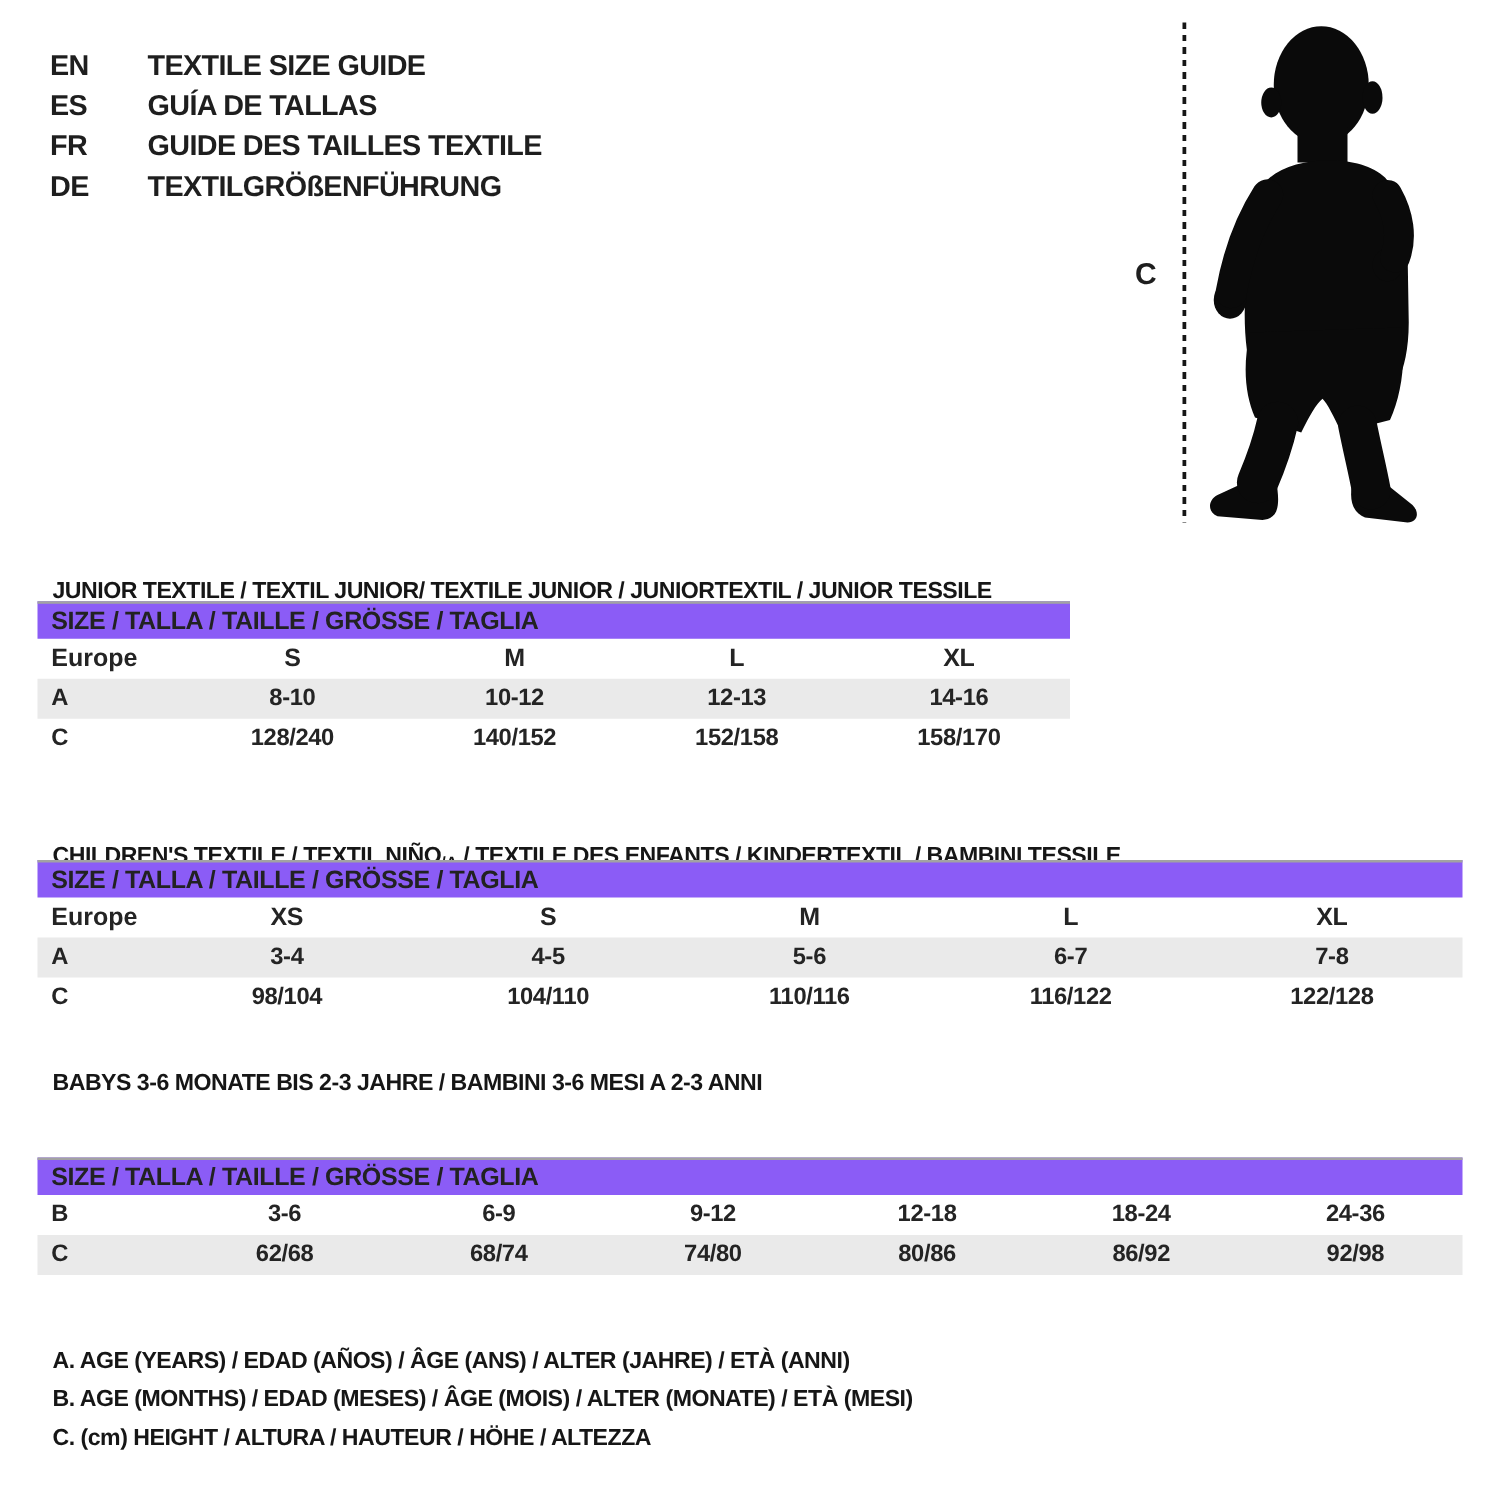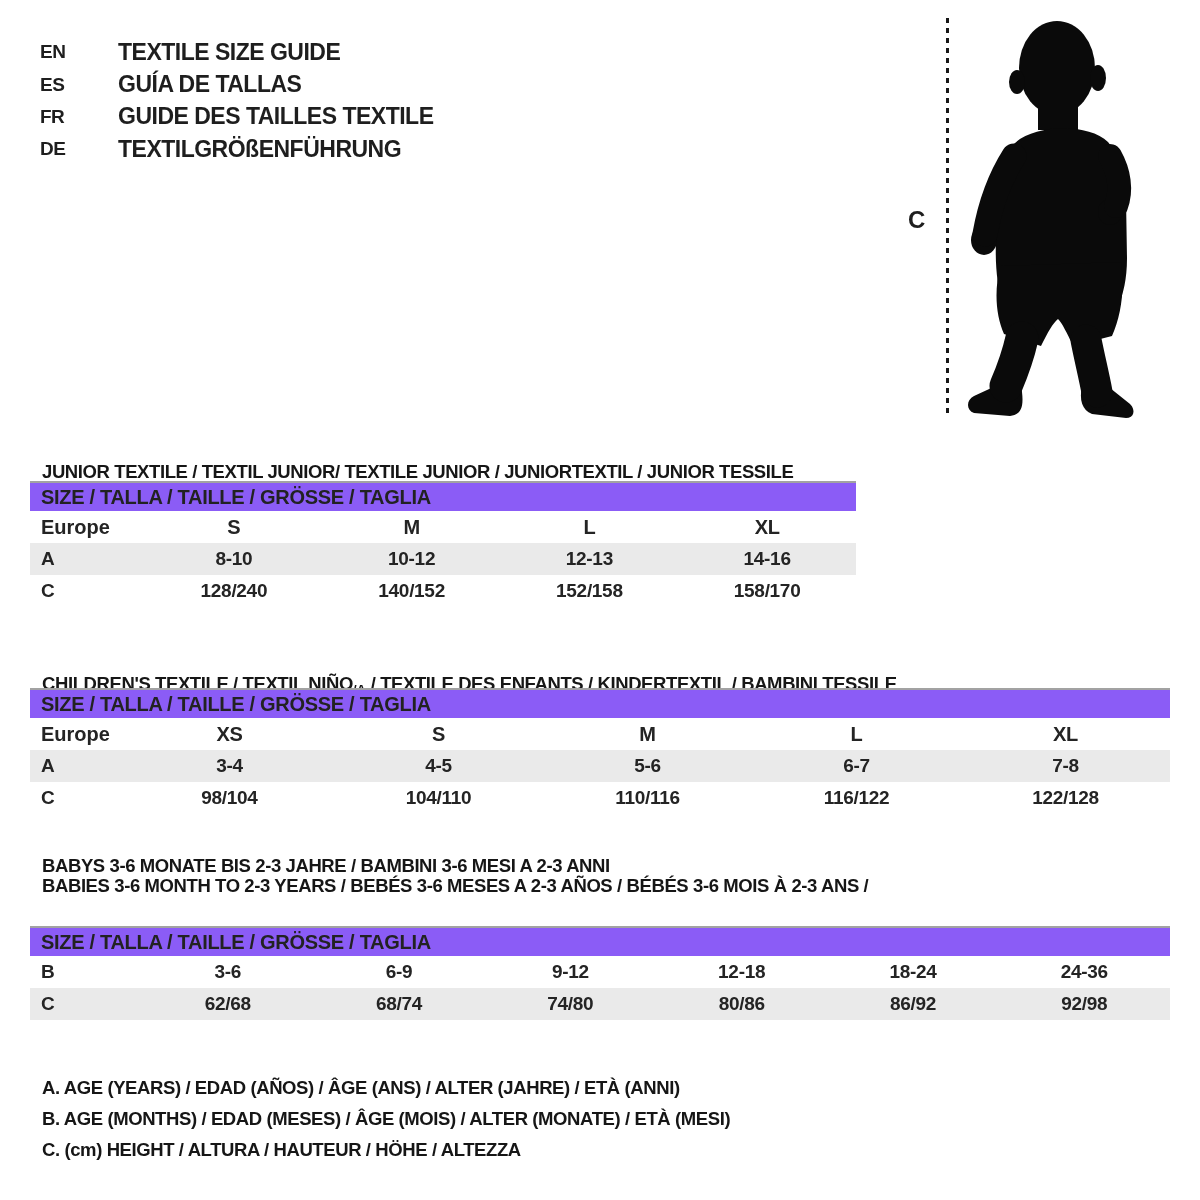--- a/index.html
+++ b/index.html
@@ -3,21 +3,21 @@
 <meta charset="utf-8">
 <style>
   html,body { margin:0; padding:0; background:#fff; }
   .canvas {
     position:relative; width:1200px; height:1200px; background:#ffffff;
     font-family:"Liberation Sans", sans-serif; color:#1e1e1e; overflow:hidden;
   }
   
   .lang-list { position:absolute; left:40px; top:36px; }
   .lang-row { display:flex; height:32.4px; align-items:center; }
-  .lang-code { width:78px; font-weight:700; font-size:19px; letter-spacing:-0.5px; }
+  .lang-code { width:78px; font-weight:700; font-size:23px; letter-spacing:-0.5px; }
   .lang-label { font-weight:700; font-size:23px; letter-spacing:-0.5px; white-space:nowrap; }
 
   
   .measure-line {
     position:absolute; left:946px; top:18px; width:3px; height:400px;
     background:repeating-linear-gradient(to bottom, #161616 0 5px, transparent 5px 10px);
   }
   .measure-label { position:absolute; left:908px; top:206px; font-size:24px; font-weight:700; }
   .silhouette { position:absolute; left:958px; top:14px; }
 
@@ -155,21 +155,20 @@
     <div class="trow">
       <span class="rlabel">C</span>
       <span class="cell">98/104</span>
       <span class="cell">104/110</span>
       <span class="cell">110/116</span>
       <span class="cell">116/122</span>
       <span class="cell">122/128</span>
     </div>
   </div>
 
-  <div class="sec-title t-babies-1">BABIES 3-6 MONTH TO 2-3 YEARS / BEBÉS 3-6 MESES A 2-3 AÑOS / BÉBÉS 3-6 MOIS À 2-3 ANS /</div>
   <div class="sec-title t-babies-2">BABYS 3-6 MONATE BIS 2-3 JAHRE / BAMBINI 3-6 MESI A 2-3 ANNI</div>
   <div class="tbl babies">
     <div class="size-bar">SIZE / TALLA / TAILLE / GRÖSSE / TAGLIA</div>
     <div class="trow">
       <span class="rlabel">B</span>
       <span class="cell">3-6</span>
       <span class="cell">6-9</span>
       <span class="cell">9-12</span>
       <span class="cell">12-18</span>
       <span class="cell">18-24</span>

